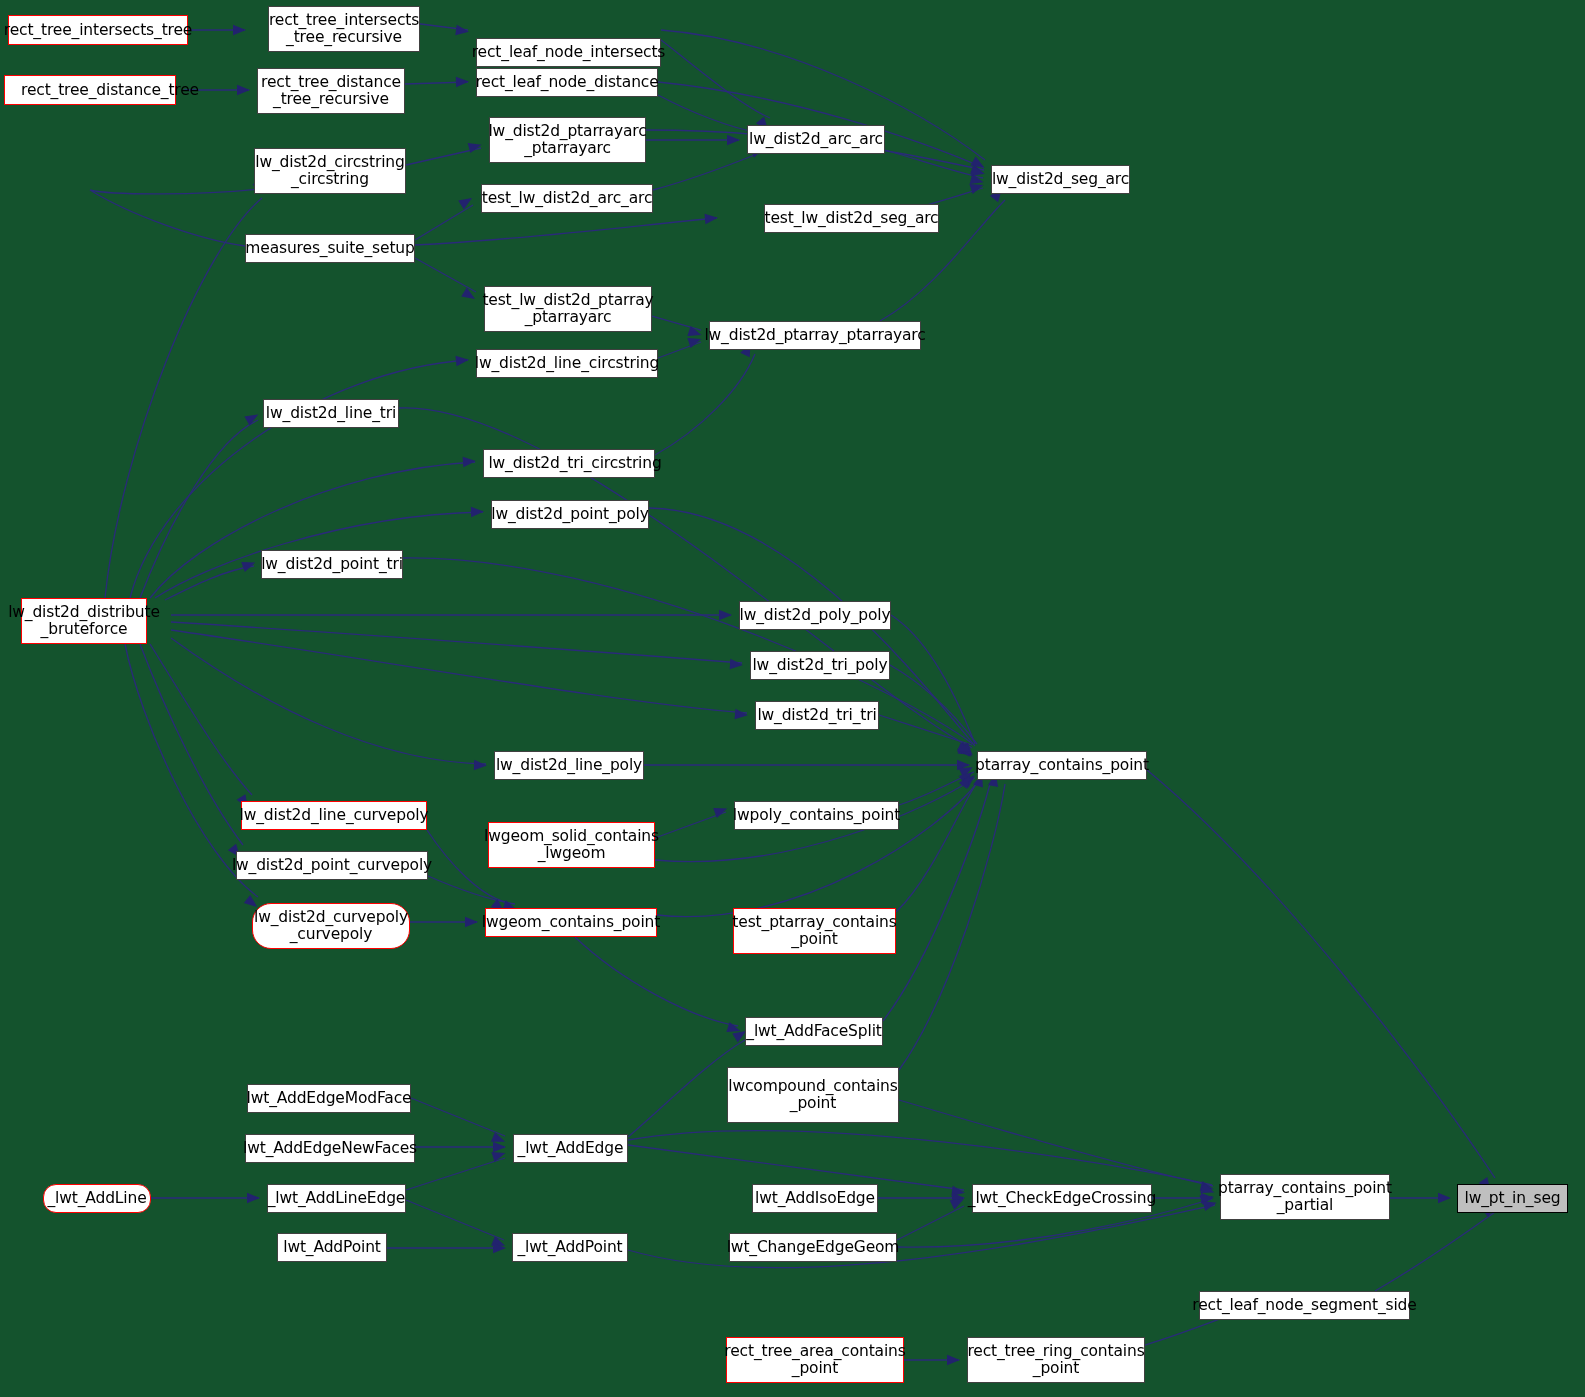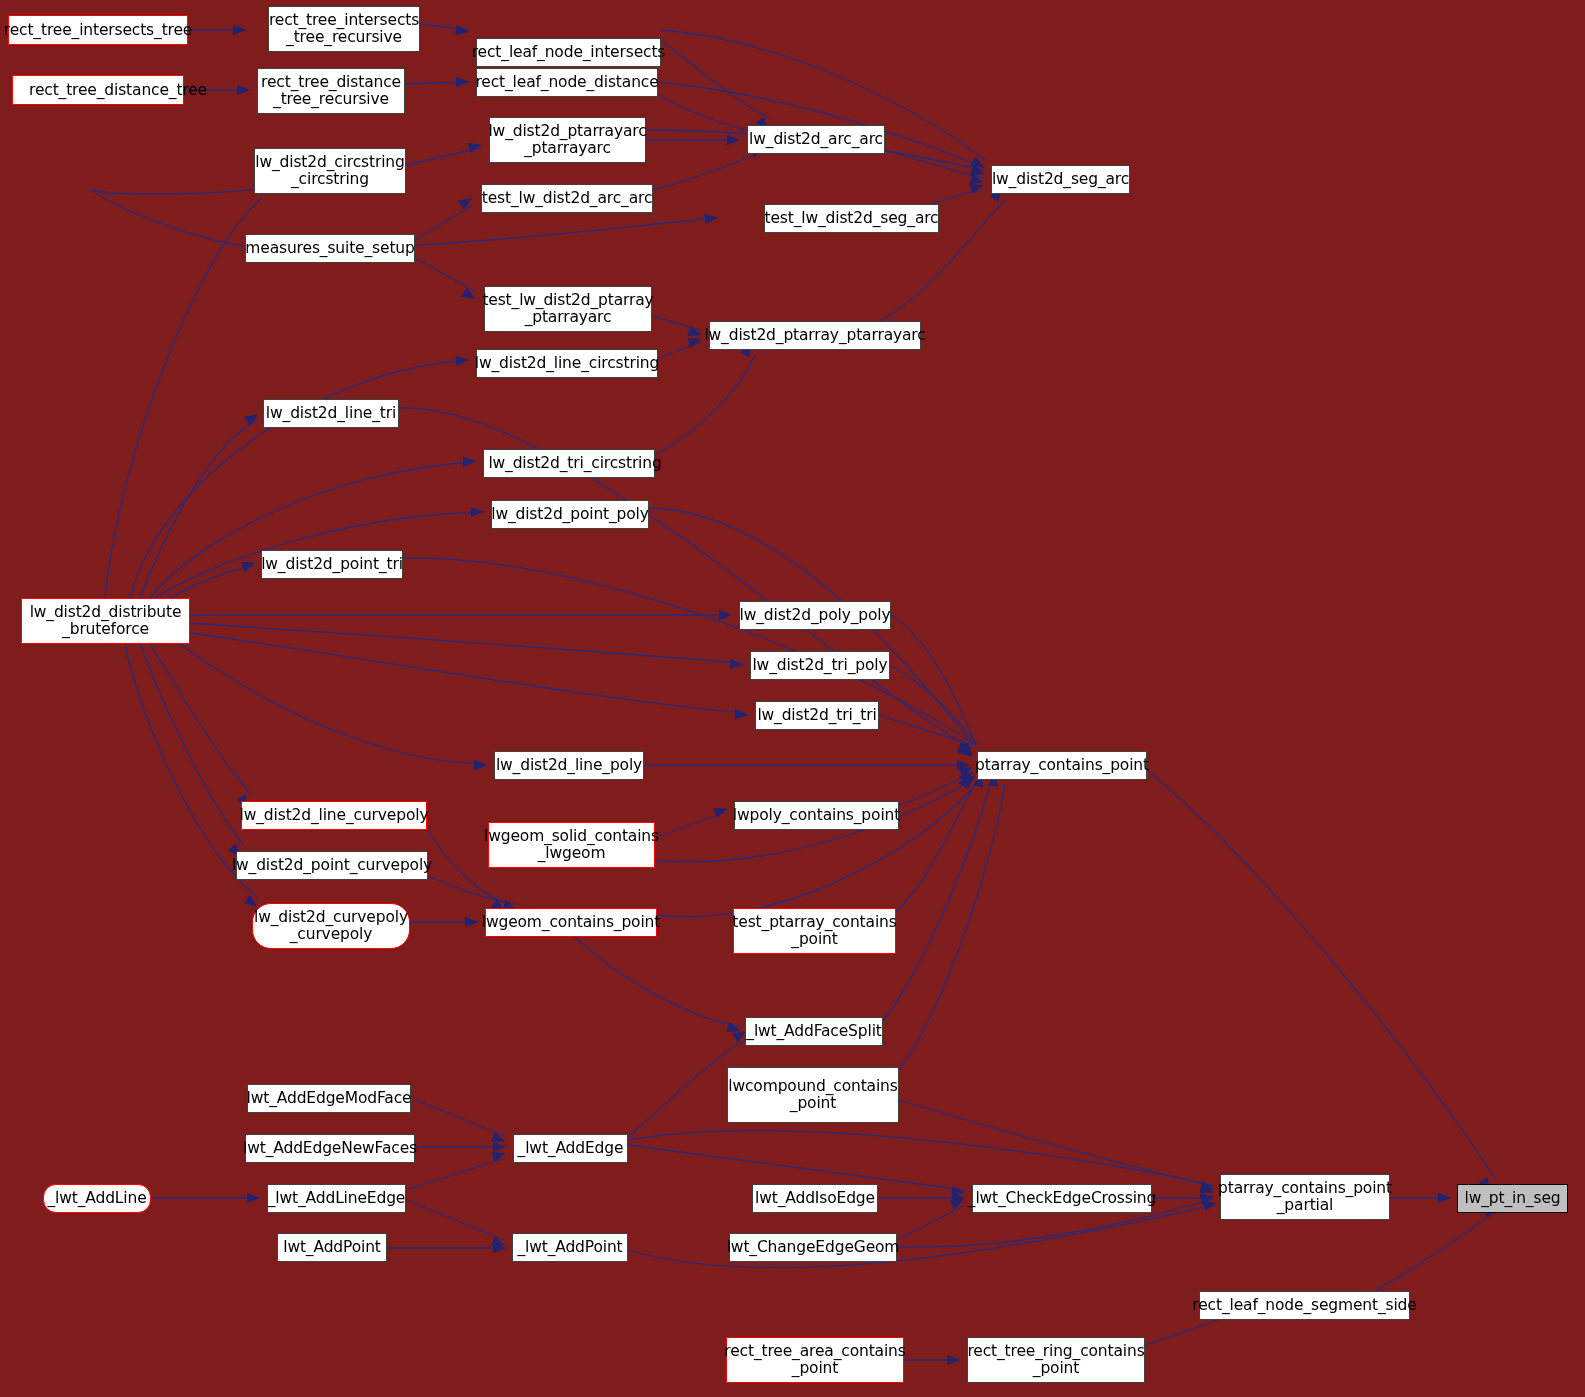--- a/index.html
+++ b/index.html
@@ -4,21 +4,21 @@
 <style>
   html, body {
     margin: 0;
     padding: 0;
     background: #ffffff;
   }
   #graph-root {
     position: relative;
     width: 1585px;
     height: 1397px;
-    background: #7f1d1d;
+    background: #14532d;
     font-family: "DejaVu Sans", "Liberation Sans", sans-serif;
     overflow: hidden;
   }
   #edge-layer {
     position: absolute;
     left: 0;
     top: 0;
     width: 1585px;
     height: 1397px;
     pointer-events: none;
@@ -212,42 +212,42 @@
       <polygon points="0,-5.2 13,0 0,5.2" class="arrow-head" transform="translate(1438,1198) rotate(0)"></polygon>
       <polygon points="0,-5.2 13,0 0,5.2" class="arrow-head" transform="translate(1485,1213) rotate(-36)"></polygon>
       <polygon points="0,-5.2 13,0 0,5.2" class="arrow-head" transform="translate(947,1360) rotate(0)"></polygon>
       <polygon points="0,-5.2 13,0 0,5.2" class="arrow-head" transform="translate(1255,1303) rotate(-22)"></polygon>
     </svg>
   <div id="node-layer">
       <div class="node red" style="left: 8px; top: 15px; width: 180px; height: 30px;">rect_tree_intersects_tree</div>
       <div class="node" style="left: 253px; top: 6px; width: 152px; height: 46px; margin-left: 15px;">rect_tree_intersects
 _tree_recursive</div>
       <div class="node" style="left: 476px; top: 18px; width: 185px; height: 29px; margin-top: 20px;">rect_leaf_node_intersects</div>
-      <div class="node red" style="left: 12px; top: 75px; width: 172px; height: 30px; padding-left: 40px;">rect_tree_distance_tree</div>
+      <div class="node red" style="left: 4px; top: 75px; width: 172px; height: 30px; padding-left: 40px;">rect_tree_distance_tree</div>
       <div class="node" style="left: 257px; top: 68px; width: 148px; height: 46px;">rect_tree_distance
 _tree_recursive</div>
       <div class="node" style="left: 476px; top: 68px; width: 182px; height: 29px;">rect_leaf_node_distance</div>
       <div class="node" style="left: 489px; top: 117px; width: 157px; height: 46px;">lw_dist2d_ptarrayarc
 _ptarrayarc</div>
       <div class="node" style="left: 747px; top: 125px; width: 138px; height: 29px;">lw_dist2d_arc_arc</div>
       <div class="node" style="left: 991px; top: 165px; width: 139px; height: 29px;">lw_dist2d_seg_arc</div>
       <div class="node" style="left: 254px; top: 148px; width: 152px; height: 46px;">lw_dist2d_circstring
 _circstring</div>
       <div class="node" style="left: 481px; top: 184px; width: 172px; height: 29px;">test_lw_dist2d_arc_arc</div>
       <div class="node" style="left: 764px; top: 204px; width: 175px; height: 29px;">test_lw_dist2d_seg_arc</div>
       <div class="node" style="left: 245px; top: 234px; width: 170px; height: 29px;">measures_suite_setup</div>
       <div class="node" style="left: 484px; top: 286px; width: 168px; height: 46px;">test_lw_dist2d_ptarray
 _ptarrayarc</div>
       <div class="node" style="left: 709px; top: 321px; width: 212px; height: 29px;">lw_dist2d_ptarray_ptarrayarc</div>
       <div class="node" style="left: 476px; top: 349px; width: 182px; height: 29px;">lw_dist2d_line_circstring</div>
       <div class="node" style="left: 263px; top: 399px; width: 136px; height: 29px;">lw_dist2d_line_tri</div>
       <div class="node" style="left: 483px; top: 449px; width: 172px; height: 29px; padding-left: 12px;">lw_dist2d_tri_circstring</div>
       <div class="node" style="left: 491px; top: 500px; width: 158px; height: 29px;">lw_dist2d_point_poly</div>
       <div class="node" style="left: 261px; top: 550px; width: 142px; height: 29px;">lw_dist2d_point_tri</div>
-      <div class="node red" style="left: 21px; top: 598px; width: 169px; height: 46px;">lw_dist2d_distribute
+      <div class="node red" style="left: 21px; top: 598px; width: 126px; height: 46px;">lw_dist2d_distribute
 _bruteforce</div>
       <div class="node" style="left: 739px; top: 601px; width: 152px; height: 29px;">lw_dist2d_poly_poly</div>
       <div class="node" style="left: 750px; top: 651px; width: 140px; height: 29px;">lw_dist2d_tri_poly</div>
       <div class="node" style="left: 755px; top: 701px; width: 124px; height: 29px;">lw_dist2d_tri_tri</div>
       <div class="node" style="left: 494px; top: 751px; width: 150px; height: 29px;">lw_dist2d_line_poly</div>
       <div class="node" style="left: 977px; top: 751px; width: 170px; height: 29px;">ptarray_contains_point</div>
       <div class="node red" style="left: 241px; top: 801px; width: 186px; height: 29px;">lw_dist2d_line_curvepoly</div>
       <div class="node" style="left: 734px; top: 801px; width: 165px; height: 29px;">lwpoly_contains_point</div>
       <div class="node red" style="left: 488px; top: 822px; width: 167px; height: 46px;">lwgeom_solid_contains
 _lwgeom</div>

